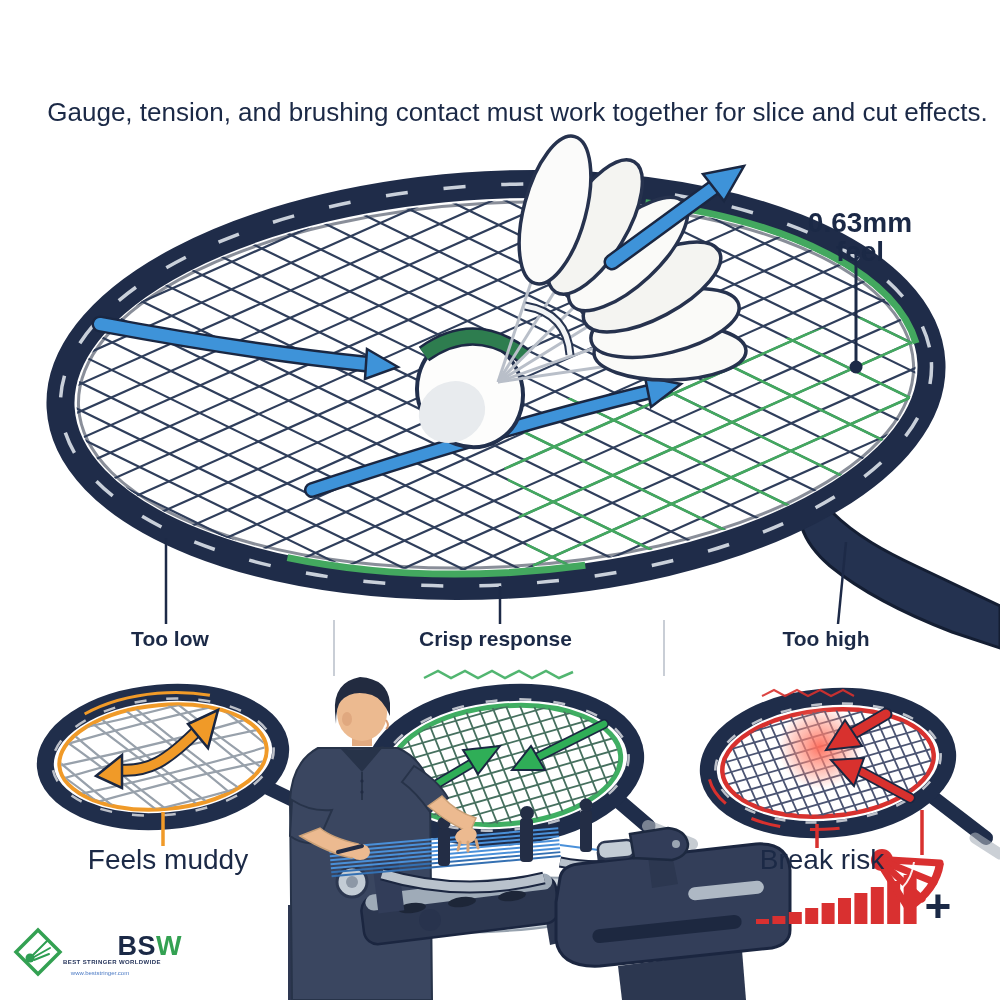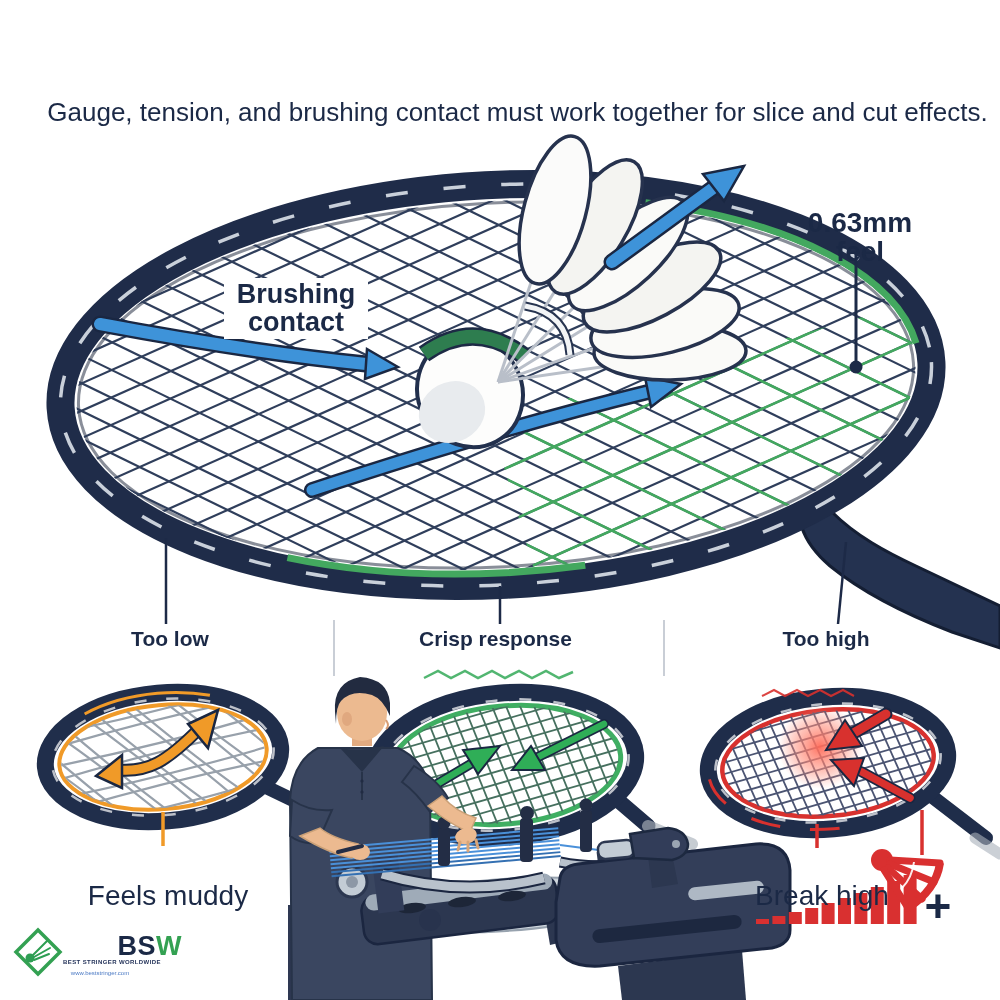--- a/index.html
+++ b/index.html
@@ -8,21 +8,21 @@
   svg{position:absolute;left:0;top:0;}
   .lbl{position:absolute;color:#1b2946;text-align:center;line-height:1.05;}
   .title{left:0;right:0;top:36px;font-size:46px;font-weight:800;letter-spacing:-.5px;}
   .subtitle{left:0;right:0;top:99px;font-size:26px;font-weight:500;padding-left:35px;}
   .brushing{left:224px;top:278px;width:144px;font-size:27px;font-weight:700;background:#fff;padding:2px 0;}
   .gauge{left:780px;top:208px;width:160px;font-size:28px;font-weight:700;}
   .panel-label{font-size:21px;font-weight:700;}
   .too-low{left:80px;top:628px;width:180px;}
   .crisp{left:383px;top:628px;width:225px;}
   .too-high{left:740px;top:628px;width:172px;}
-  .caption{font-size:28px;font-weight:500;margin-top:36px;}
+  .caption{font-size:28px;font-weight:500;}
   .feels-muddy{left:73px;top:845px;width:190px;}
   .break-risk{left:738px;top:845px;width:168px;}
   .plus{left:912px;top:882px;width:52px;font-size:46px;font-weight:800;}
   .logo-text{left:62px;top:932px;width:120px;text-align:right;font-size:27px;font-weight:800;letter-spacing:.5px;}
   .logo-text .w{color:#33a152;}
   .logo-tag{left:63px;top:959px;width:120px;text-align:left;font-size:6px;font-weight:700;letter-spacing:.4px;color:#24335a;}
   .logo-url{left:40px;top:970px;width:120px;text-align:center;font-size:6px;font-weight:400;color:#4a79c4;}
 </style>
 </head>
 <body>
@@ -531,25 +531,24 @@
       <g stroke="#2e9e53" stroke-width="2" stroke-linecap="round">
         <line x1="33" y1="955" x2="47" y2="941"></line>
             <line x1="34" y1="957" x2="50" y2="948"></line>
             <line x1="34" y1="960" x2="49" y2="954"></line>
       </g>
     </g>
   </g>
 </svg>
 
 <div class="lbl subtitle">Gauge, tension, and brushing contact must work together for slice and cut effects.</div>
-<div class="lbl brushing">Brushing contact</div>
 <div class="lbl gauge">0.63mm feel</div>
 <div class="lbl panel-label too-low">Too low</div>
 <div class="lbl panel-label too-high">Too high</div>
 <div class="lbl panel-label crisp">Crisp response</div>
 <div class="lbl caption feels-muddy">Feels muddy</div>
-<div class="lbl caption break-risk">Break high</div>
+<div class="lbl caption break-risk">Break risk</div>
 <div class="lbl plus">+</div>
 <div class="lbl logo-text"><span>BS</span><span class="w">W</span></div>
 <div class="lbl logo-tag">BEST STRINGER WORLDWIDE</div>
 <div class="lbl logo-url">www.beststringer.com</div>
 
 </div>
 
 </body></html>

